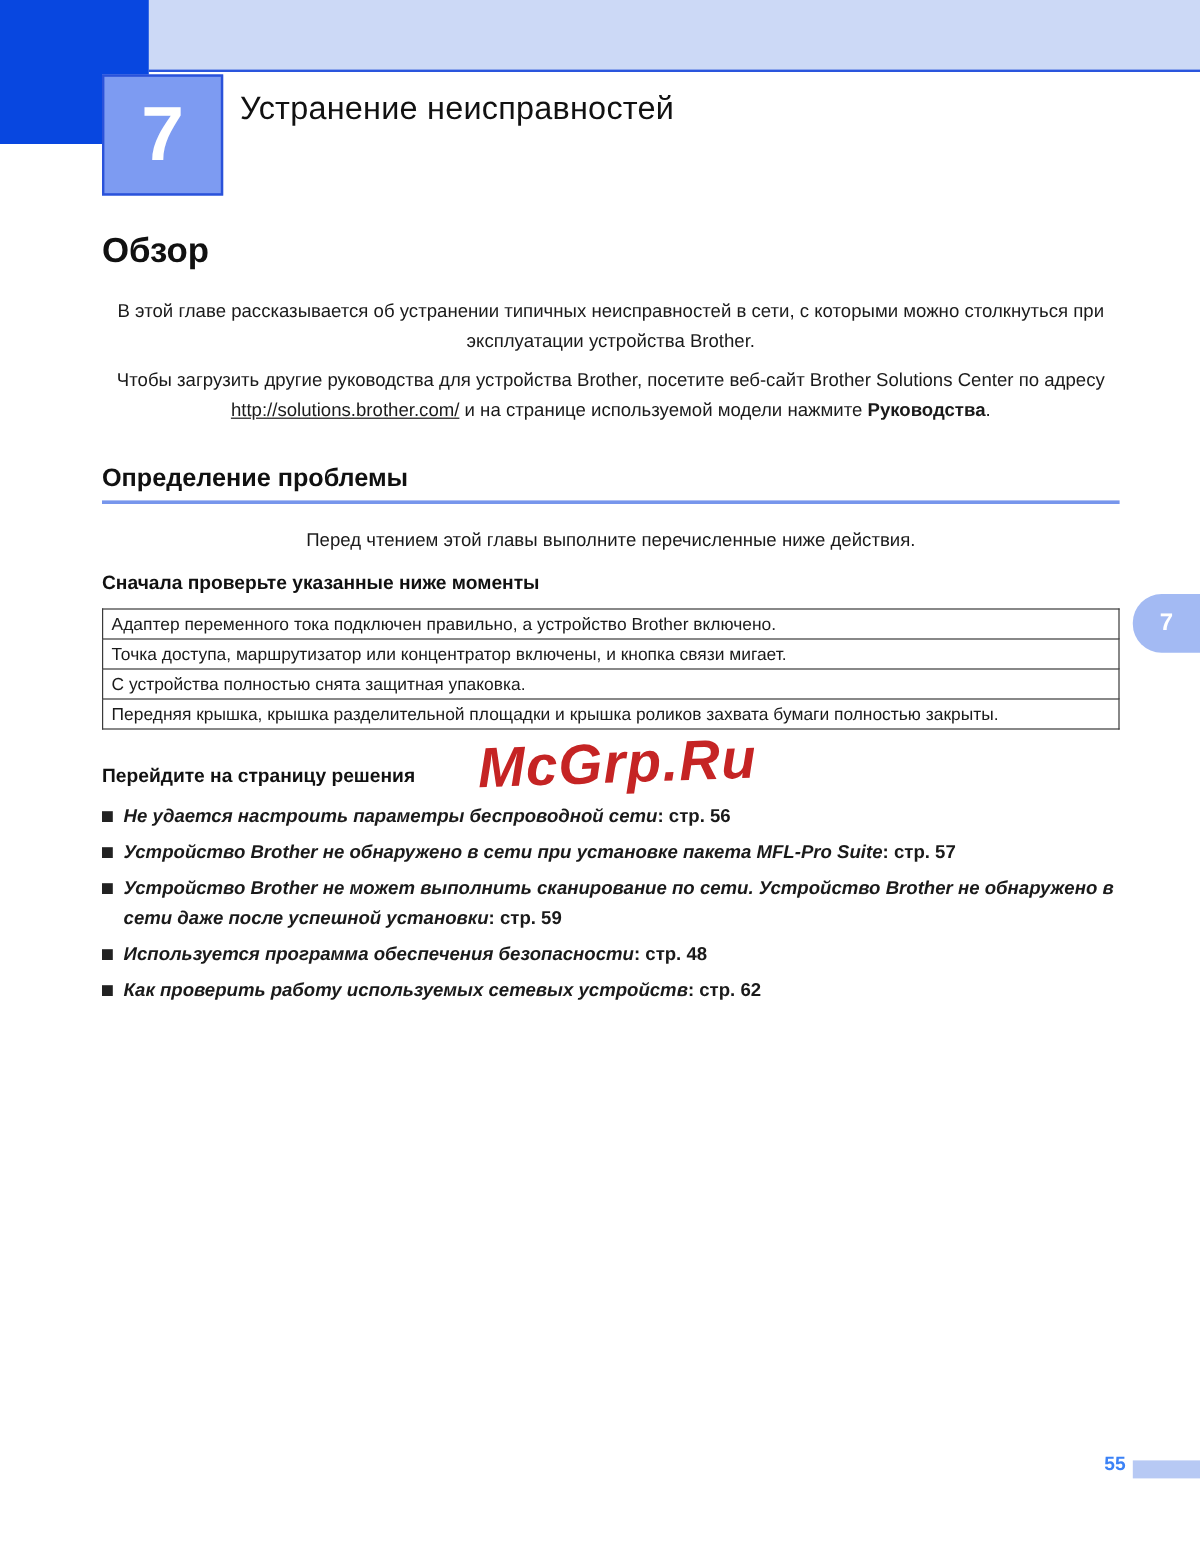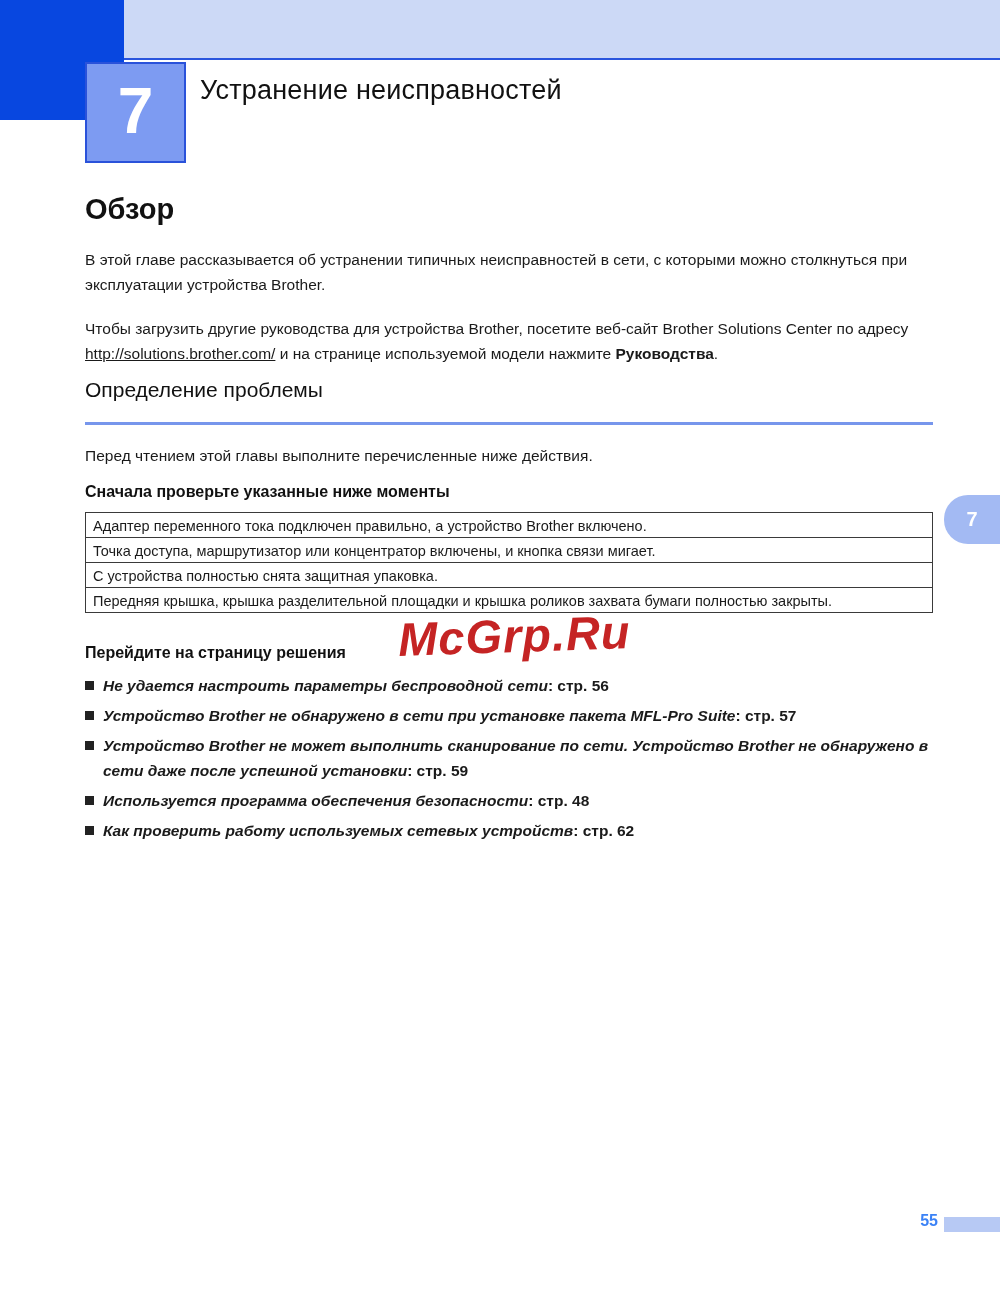--- a/index.html
+++ b/index.html
@@ -40,29 +40,29 @@
   }
 
   
   .content {
     position:absolute; left:85px; top:193px; width:848px;
   }
   .h-overview {
     font-size:29px; font-weight:bold; color:#111; line-height:32px;
   }
   .body {
-    font-size:15.5px; line-height:25px; color:#1a1a1a;
+    font-size:15.5px; line-height:25px; color:#1a1a1a;text-align:center;
   }
   .p1 { margin-top:22px; }
-  .p2 { margin-top:19px; }
+  .p2 { margin-top:8px; }
   .link { color:#1a1a1a; text-decoration:underline; }
   .h-section {
-    margin-top:12px;
-    font-size:21px; font-weight:normal; color:#111; line-height:24px;
-    padding-bottom:20px;
+    margin-top:32px;
+    font-size:21px; font-weight:bold; color:#111; line-height:24px;
+    padding-bottom:6px;
     border-bottom:3px solid #7796ec;
   }
   .intro { margin-top:18px; }
   .h-sub {
     margin-top:14px;
     font-size:16px; font-weight:bold; color:#111; line-height:20px;
   }
   table.checklist {
     margin-top:10px;
     width:100%;

